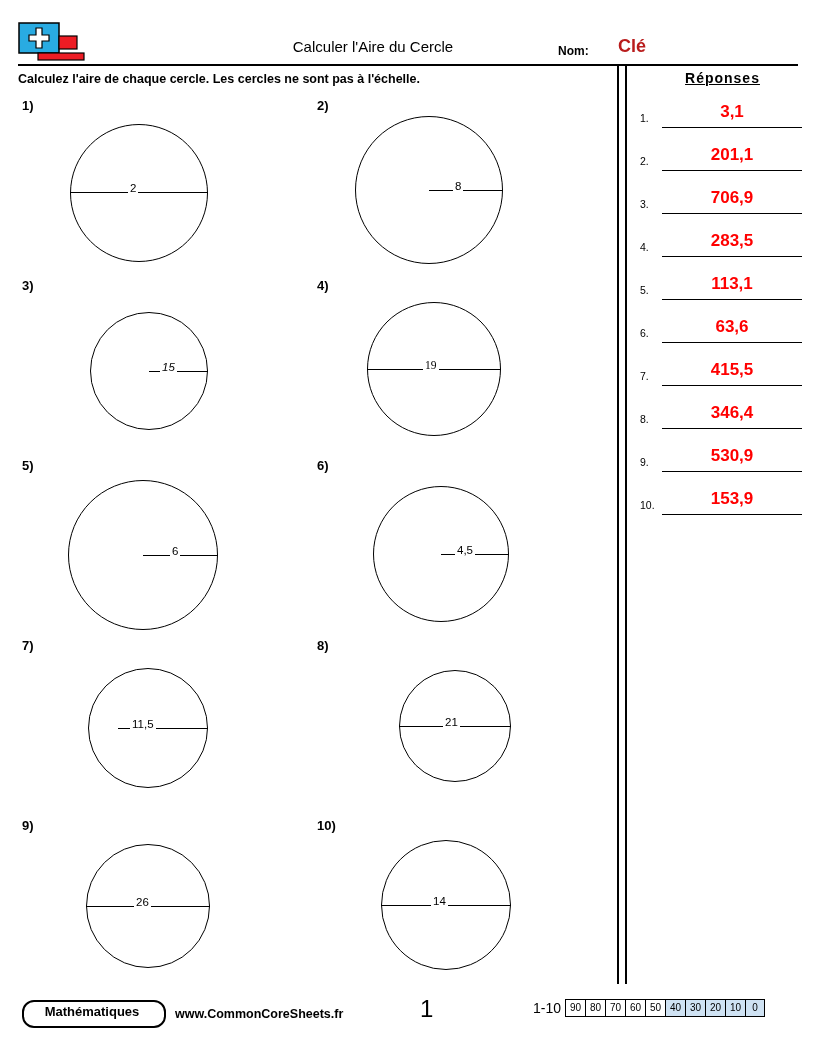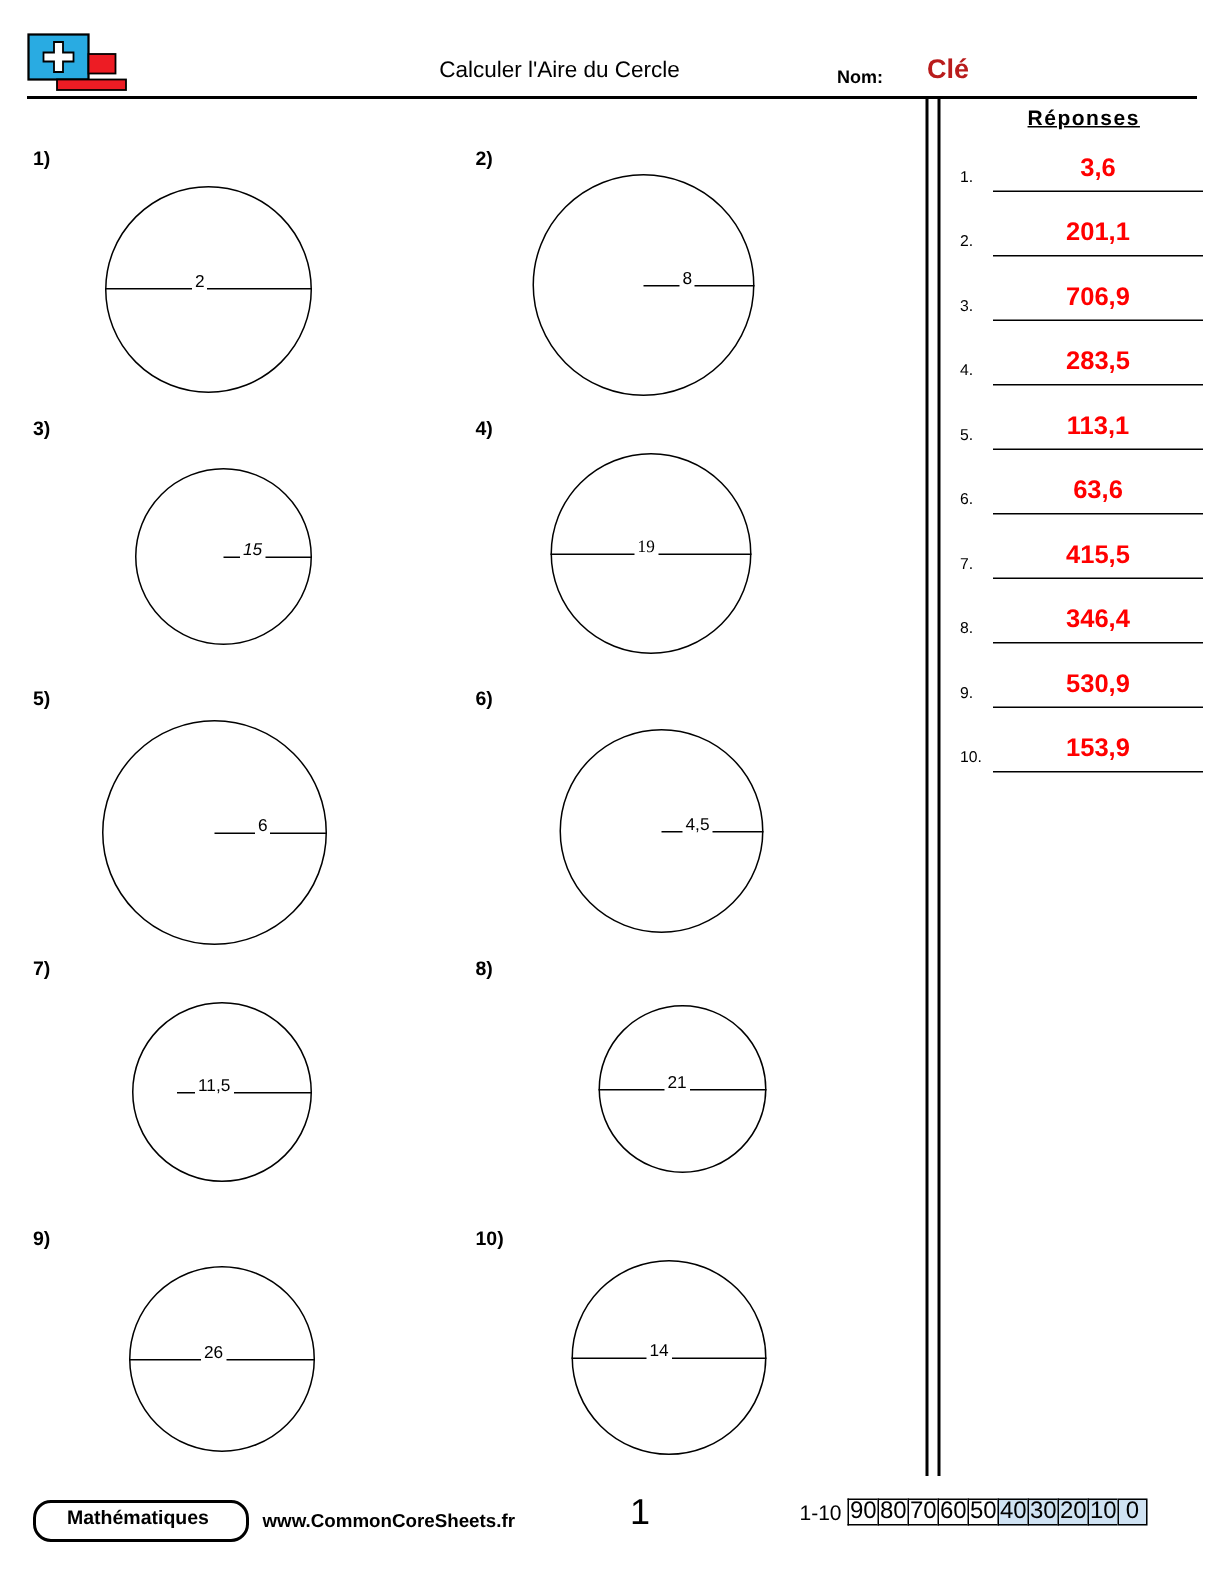--- a/index.html
+++ b/index.html
@@ -89,21 +89,21 @@
   .site {
     position: absolute; left: 175px; top: 12px; font-size: 12.5px; font-weight: bold;
   }
   .page-num {
     position: absolute; left: 420px; top: 0px; font-size: 24px;
   }
   .scale { position: absolute; left: 533px; top: 4px; height: 18px; display: flex; align-items: stretch; }
   .scale-label { font-size: 14px; line-height: 18px; padding-right: 4px; }
   .scale-cell {
     border: 1px solid #000; border-right: none; min-width: 20px; text-align: center;
-    font-size: 16px; line-height: 16px; box-sizing: border-box; background: #fff;
+    font-size: 10px; line-height: 16px; box-sizing: border-box; background: #fff;
   }
   .scale-cell.last { border-right: 1px solid #000; }
   .scale-cell.hi { background: #cfe2f3; }
 </style>
 </head>
 <body>
 
 <div class="sheet">
 
   <div class="header">
@@ -114,20 +114,21 @@
         <rect x="41" y="14" width="18" height="13" fill="#ED1C24" stroke="#000" stroke-width="1.2"></rect>
         <rect x="20" y="31" width="46" height="7" fill="#ED1C24" stroke="#000" stroke-width="1.2"></rect>
       </svg>
     </div>
     <div class="header-title">Calculer l'Aire du Cercle</div>
     <div class="name-label">Nom:</div>
     <div class="name-value">Clé</div>
   </div>
   <div class="header-rule"></div>
 
+  <div class="instructions">Calculez l'aire de chaque cercle. Les cercles ne sont pas à l'échelle.</div>
 
   <div class="vline-a"></div>
   <div class="vline-b"></div>
 
   <div class="problems">
 
     <div class="prob" style="left:0px; top:0px;">
       <div class="num">1)</div>
       <div class="circle-wrap">
         <div class="circ" style="left:52px; top:28px; width:138px; height:138px;"></div>
@@ -217,21 +218,21 @@
       </div>
     </div>
 
   </div>
 
   <div class="answers">
     <div class="answers-title">Réponses</div>
 
     <div class="ans-row">
       <div class="ans-idx">1.</div>
-      <div class="ans-val">3,6</div>
+      <div class="ans-val">3,1</div>
       <div class="ans-line"></div>
     </div>
     <div class="ans-row">
       <div class="ans-idx">2.</div>
       <div class="ans-val">201,1</div>
       <div class="ans-line"></div>
     </div>
     <div class="ans-row">
       <div class="ans-idx">3.</div>
       <div class="ans-val">706,9</div>

